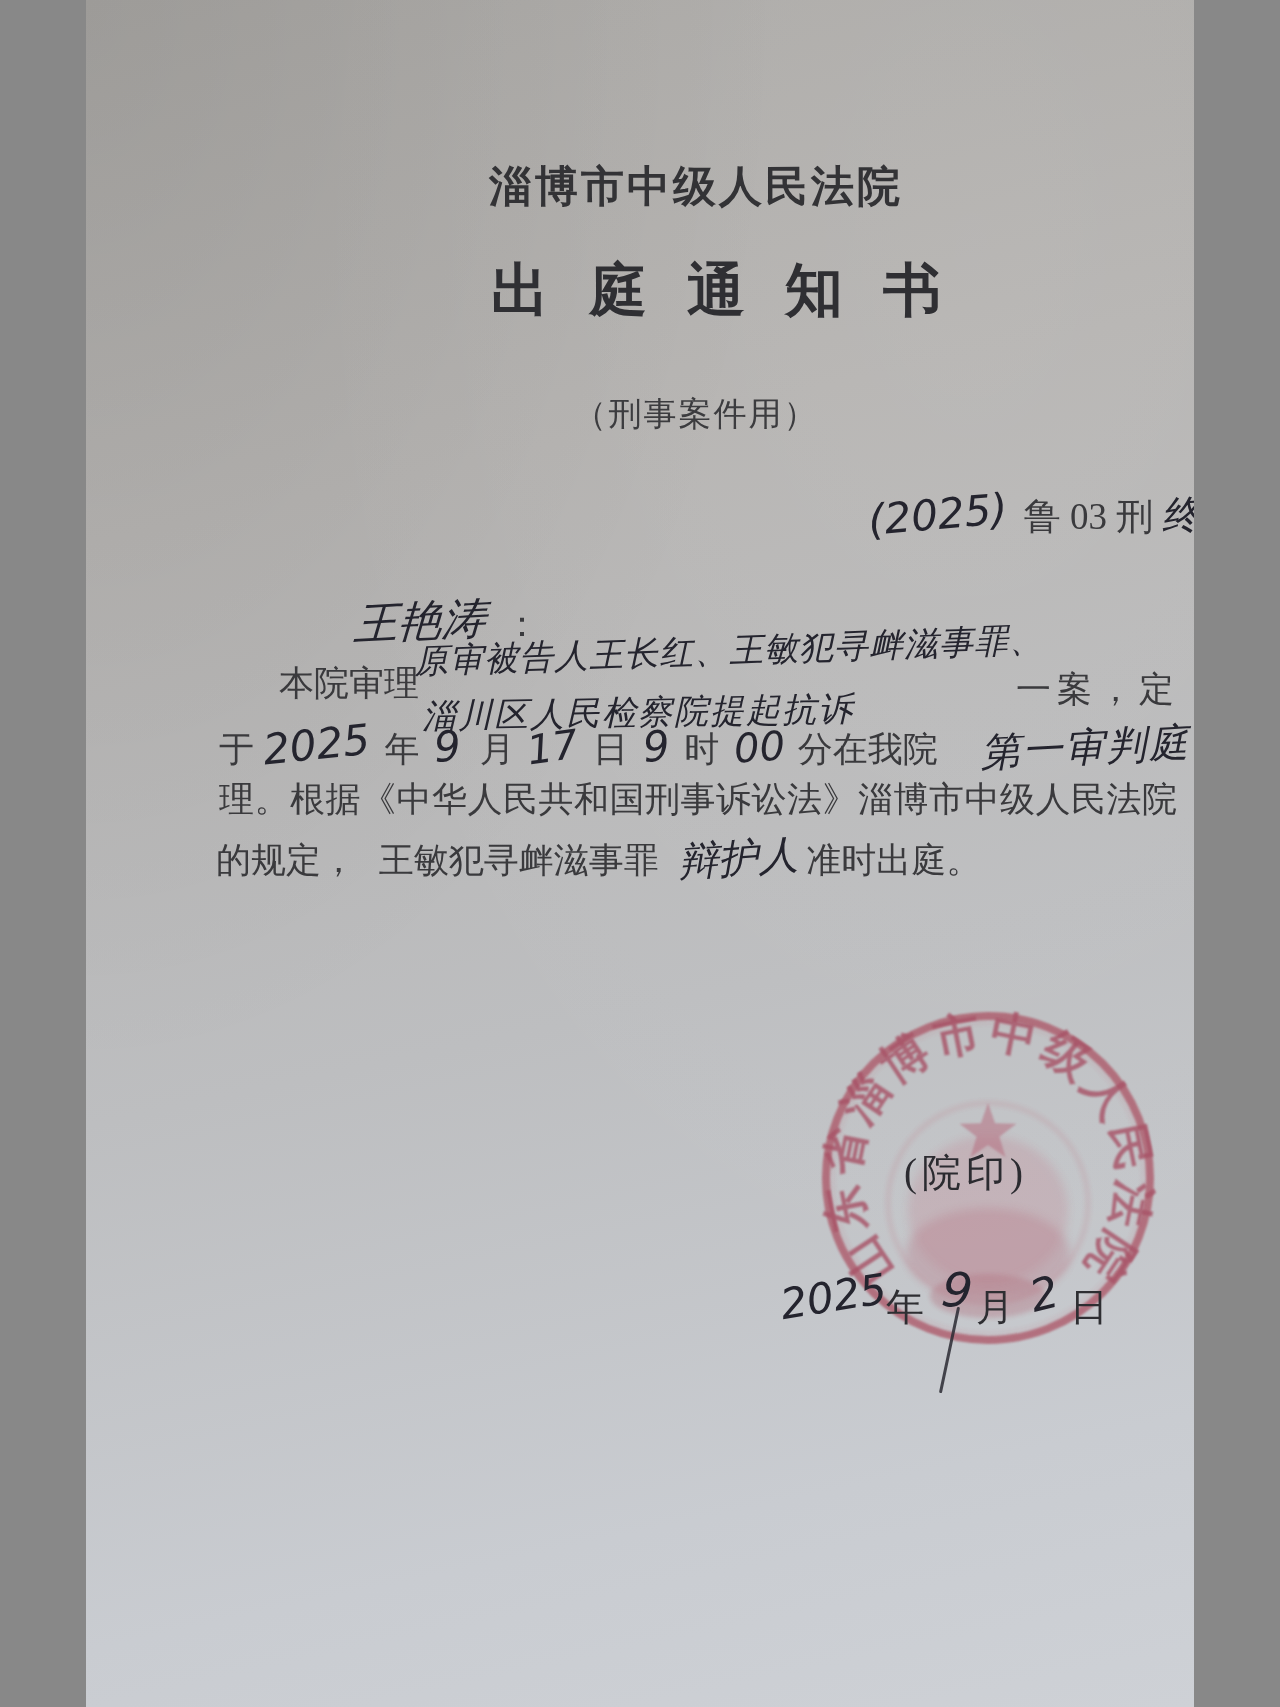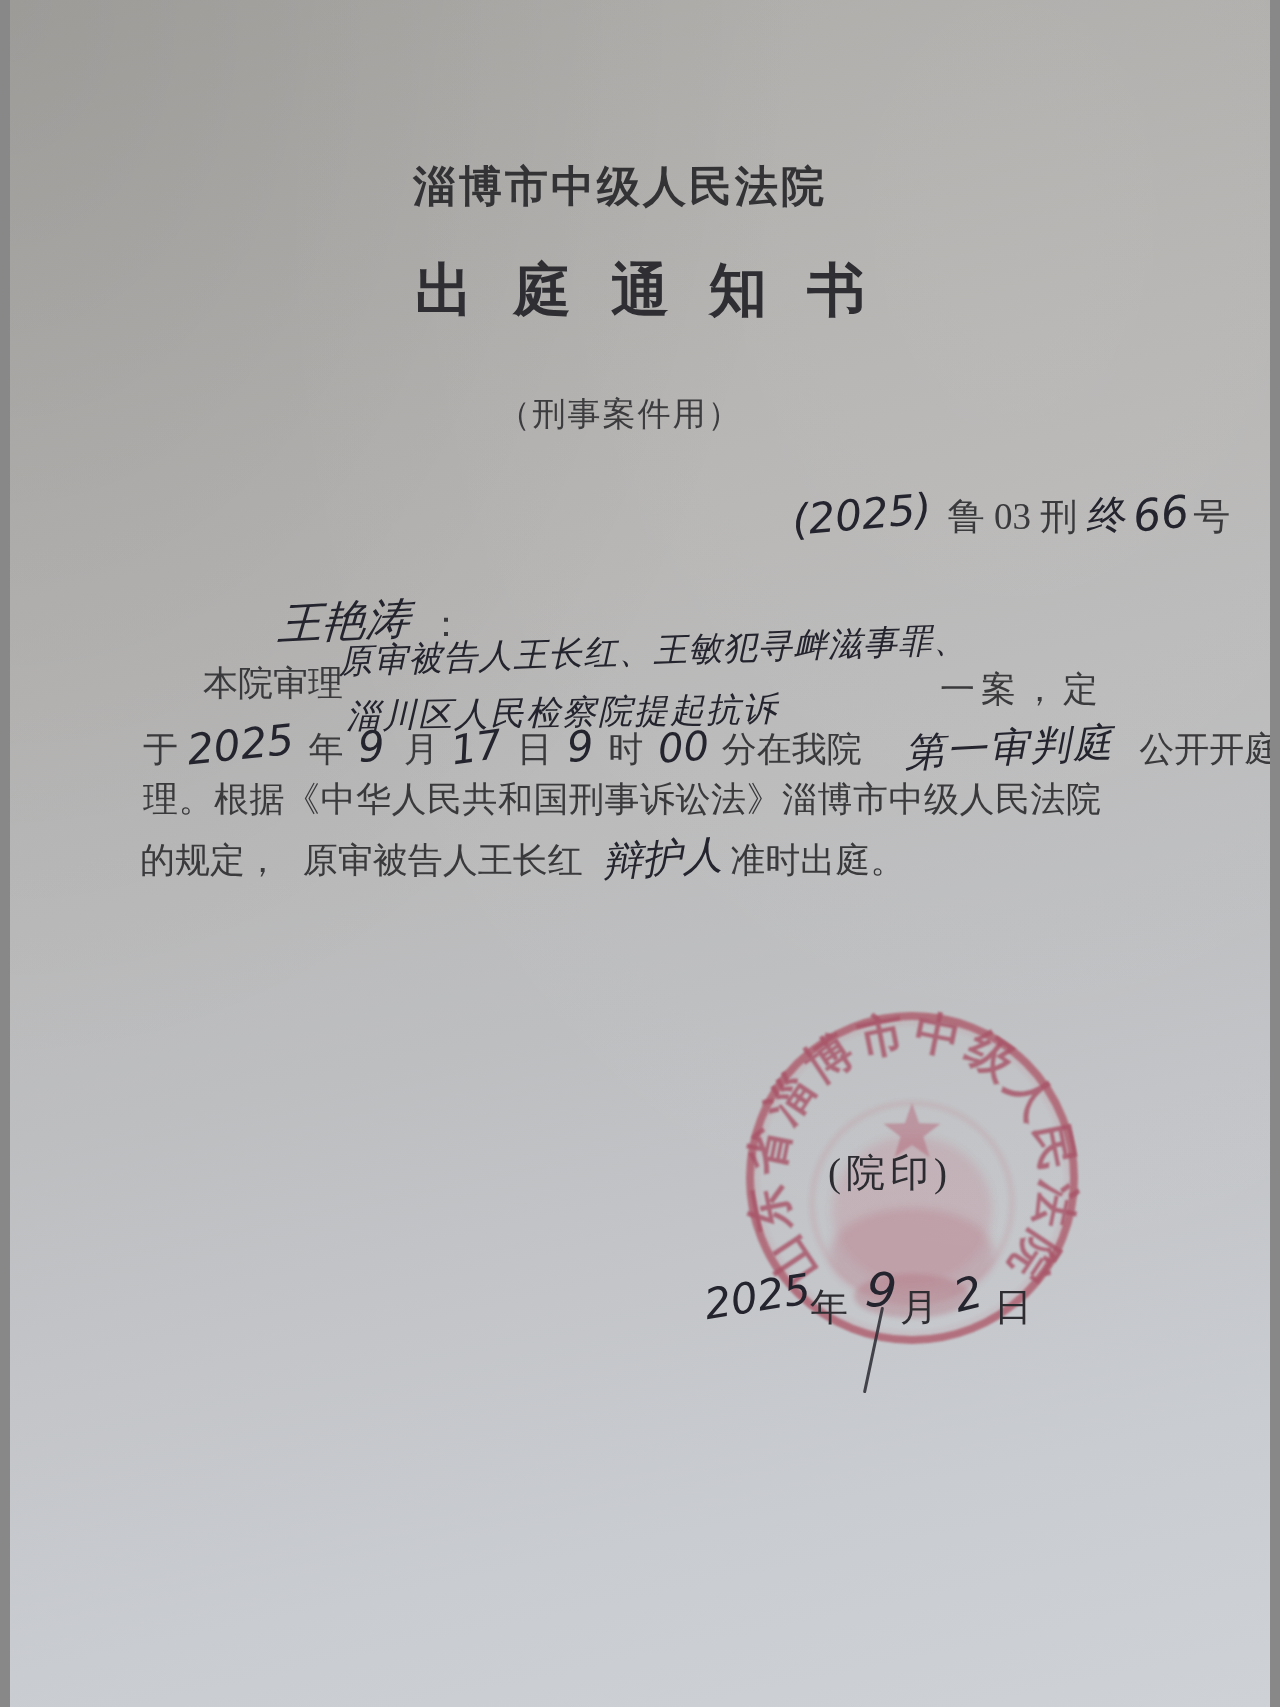--- a/index.html
+++ b/index.html
@@ -1,26 +1,25 @@
 <!DOCTYPE html>
 <html><head>
 <meta charset="utf-8">
 <style>
   html,body{margin:0;padding:0;background:#888;}
   .page{
     position:relative;
-    width:1212px;height:1707px;
+    width:1108px;height:1707px;
     margin:0 auto;
     overflow:hidden;
     background:
       radial-gradient(ellipse at 80% 15%, rgba(255,255,255,0.07), transparent 55%),
       radial-gradient(ellipse at 0% 0%, rgba(0,0,0,0.08), transparent 45%),
       linear-gradient(168deg, #aaa8a5 0%, #b5b3b1 28%, #bdbec0 58%, #c9ccd1 85%, #ced1d6 100%);
     font-family:"Liberation Serif","DejaVu Serif",serif;
-    padding-left:48px;
   }
   .abs{position:absolute;}
   .printed{color:#3a3a3d;font-family:"Liberation Serif","DejaVu Serif",serif;}
   .hw{
     font-family:"DejaVu Sans",sans-serif;
     font-style:italic;
     color:#24242e;
     display:inline-block;
     white-space:nowrap;
   }
@@ -77,21 +76,21 @@
     <span class="hw" style="font-size:40px;transform:rotate(-4deg);margin-left:6px;">00</span>
     <span class="printed" style="margin-left:4px;">分在我院</span>
     <span class="hw" style="font-size:40px;letter-spacing:2px;transform:rotate(-3deg);margin-left:34px;">第一审判庭</span>
     <span class="printed" style="margin-left:16px;">公开开庭审</span>
   </div>
 
   <span class="abs printed body-line" style="left:133px;top:782px;letter-spacing:0.5px;">理。根据《中华人民共和国刑事诉讼法》淄博市中级人民法院</span>
 
   <div class="abs body-line" style="left:130px;top:838px;">
     <span class="printed">的规定，</span>
-    <span class="printed" style="margin-left:14px;">原审被告人王长红</span>
+    <span class="printed" style="margin-left:14px;">王敏犯寻衅滋事罪</span>
     <span class="hw" style="font-size:40px;transform:rotate(-4deg);margin-left:10px;">辩护人</span>
     <span class="printed" style="">准时出庭。</span>
   </div>
 
   <svg class="abs seal-wrap" viewBox="0 0 360 360" xmlns="http://www.w3.org/2000/svg" xmlns:xlink="http://www.w3.org/1999/xlink" style="opacity:0.92;">
     <defs>
       <filter id="b1" x="-20%" y="-20%" width="140%" height="140%">
           <feGaussianBlur stdDeviation="1.2"></feGaussianBlur>
         </filter>
       <filter id="b4" x="-40%" y="-40%" width="180%" height="180%">

